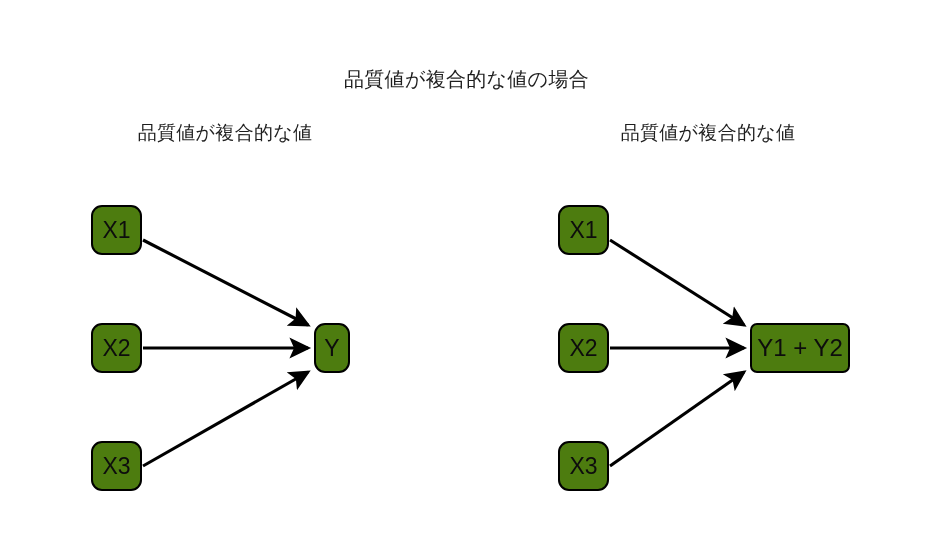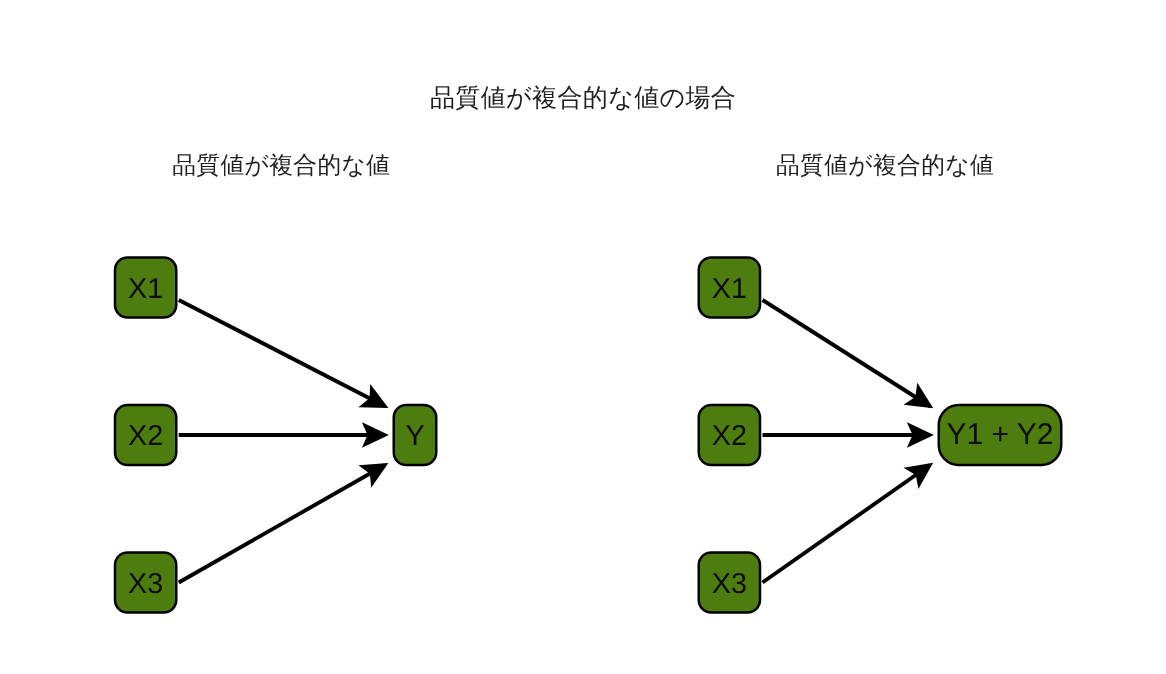--- a/index.html
+++ b/index.html
@@ -55,21 +55,21 @@
     background: #4d7c0f;
     display: flex;
     align-items: center;
     justify-content: center;
     font-size: 23px;
     line-height: 1;
     color: #0d0d0d;
     white-space: nowrap;
     z-index: 2;
   }
-  .node.wide { border-radius: 17px; font-size: 24px; }
+  .node.wide { border-radius: 7px; font-size: 24px; }
 </style>
 </head>
 <body>
 
 <svg id="canvas" viewBox="0 0 933 539" xmlns="http://www.w3.org/2000/svg">
   <defs>
     <marker id="ah" markerWidth="7.2" markerHeight="7.2" refX="6.0" refY="3.6" orient="auto" markerUnits="strokeWidth">
       <path d="M0,0.25 L7.0,3.6 L0,6.95 L1.5,3.6 Z" fill="#000000"></path>
     </marker>
   </defs>

